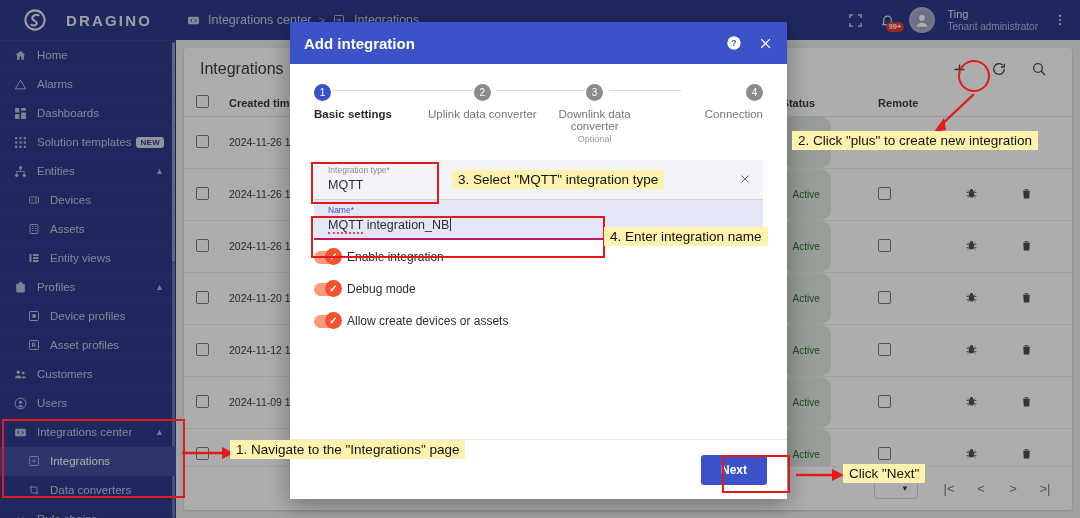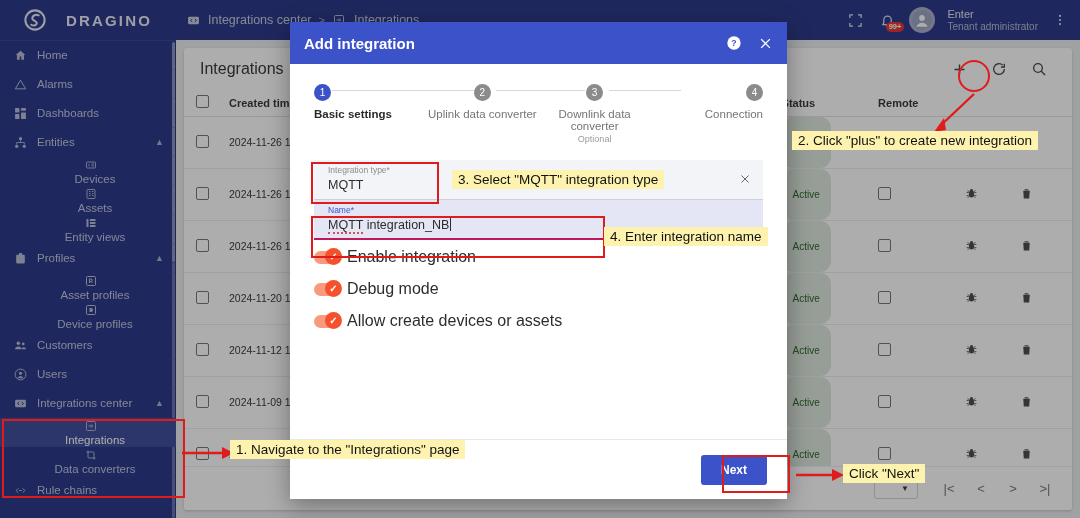--- a/index.html
+++ b/index.html
@@ -28,21 +28,21 @@
   .navitem{
     display:flex; align-items:center; height:29px; padding:0 12px;
     font-size:11.5px; color:#c3c7de; cursor:pointer; position:relative;
     border-bottom:1px solid #37449140;
   }
   .navitem .ico{
     width:16px; height:16px; margin-right:9px; flex:0 0 16px;
     display:flex; align-items:center; justify-content:center;
     color:#b9bed8;
   }
-  .navitem.sub{ padding-left:26px; font-size:11.5px;flex-direction:column; }
+  .navitem.sub{ padding-left:26px; font-size:11.5px; }
   .navitem.sub .ico{ margin-right:8px; }
   .navitem.active{ background:#43509c; color:#fff; }
   .navitem .chev{ margin-left:auto; font-size:9px; opacity:.85; }
   .badge-new{
     margin-left:auto; background:#d7d9e6; color:#2e3c8b; font-size:8px;
     font-weight:700; border-radius:3px; padding:1px 4px; letter-spacing:.3px;
   }
   .sb-scroll{
     position:absolute; right:1px; top:42px; width:3px; height:220px;
     background:#8e95c0; border-radius:2px;
@@ -191,21 +191,21 @@
   .togrow{ display:flex; align-items:center; height:22px; margin-bottom:10px; }
   .tog{
     width:26px; height:13px; border-radius:8px; background:#f79a7e;
     position:relative; margin-right:7px; cursor:pointer; flex:0 0 26px;
   }
   .tog .knob{
     position:absolute; right:-2px; top:-2.5px; width:17px; height:17px;
     border-radius:50%; background:#f4512c; display:flex; align-items:center;
     justify-content:center; color:#fff; font-size:10px; font-weight:700;
   }
-  .toglabel{ font-size:16px; color:#2d2d2d; }
+  .toglabel{ font-size:12px; color:#2d2d2d; }
 
   #dlgfoot{
     height:60px; border-top:1px solid #e8e8e8; display:flex; align-items:center;
     justify-content:flex-end; padding-right:20px;
   }
   #nextbtn{
     background:#3c52c9; color:#fff; border:none; border-radius:3px;
     padding:8px 20px; font-size:12px; font-weight:700; cursor:pointer;
     font-family:"Liberation Sans", sans-serif;
   }
@@ -258,20 +258,39 @@
           <svg width="13" height="13" viewBox="0 0 24 24" fill="currentColor">
             <rect x="2" y="2" width="8" height="8" rx="1"></rect>
             <rect x="13" y="2" width="9" height="5" rx="1"></rect>
             <rect x="2" y="13" width="8" height="9" rx="1"></rect>
             <rect x="13" y="10" width="9" height="12" rx="1"></rect>
           </svg>
         </span>
       <span>Dashboards</span>
     </div>
 
+    <div class="navitem">
+      <span class="ico">
+          <svg width="13" height="13" viewBox="0 0 24 24" fill="currentColor">
+            <g>
+              <rect x="2" y="2" width="4" height="4"></rect>
+              <rect x="10" y="2" width="4" height="4"></rect>
+              <rect x="18" y="2" width="4" height="4"></rect>
+              <rect x="2" y="10" width="4" height="4"></rect>
+              <rect x="10" y="10" width="4" height="4"></rect>
+              <rect x="18" y="10" width="4" height="4"></rect>
+              <rect x="2" y="18" width="4" height="4"></rect>
+              <rect x="10" y="18" width="4" height="4"></rect>
+              <rect x="18" y="18" width="4" height="4"></rect>
+            </g>
+          </svg>
+        </span>
+      <span>Solution templates</span>
+      <span class="badge-new">NEW</span>
+    </div>
 
     <div class="navitem">
       <span class="ico">
           <svg width="13" height="13" viewBox="0 0 24 24" fill="currentColor">
             <circle cx="12" cy="5" r="3"></circle>
             <circle cx="5" cy="19" r="3"></circle>
             <circle cx="19" cy="19" r="3"></circle>
             <path d="M12 8v4M5 16v-4h14v4" stroke="currentColor" stroke-width="1.6" fill="none"></path>
           </svg>
         </span>
@@ -320,34 +339,34 @@
           </svg>
         </span>
       <span>Profiles</span>
       <span class="chev">▲</span>
     </div>
 
     <div class="navitem sub">
       <span class="ico">
           <svg width="12" height="12" viewBox="0 0 24 24" fill="none" stroke="currentColor" stroke-width="2">
             <rect x="3" y="3" width="18" height="18" rx="2"></rect>
-            <path d="M9 16V8h3a2.5 2.5 0 0 1 0 5H9m3 0 3 3" fill="none" stroke="currentColor" stroke-width="2"></path>
-          </svg>
-        </span>
-      <span>Asset profiles</span>
+            <path d="M9 8h3a4 4 0 0 1 0 8H9z" fill="currentColor" stroke="none"></path>
+          </svg>
+        </span>
+      <span>Device profiles</span>
     </div>
 
     <div class="navitem sub">
       <span class="ico">
           <svg width="12" height="12" viewBox="0 0 24 24" fill="none" stroke="currentColor" stroke-width="2">
             <rect x="3" y="3" width="18" height="18" rx="2"></rect>
-            <path d="M9 8h3a4 4 0 0 1 0 8H9z" fill="currentColor" stroke="none"></path>
-          </svg>
-        </span>
-      <span>Device profiles</span>
+            <path d="M9 16V8h3a2.5 2.5 0 0 1 0 5H9m3 0 3 3" fill="none" stroke="currentColor" stroke-width="2"></path>
+          </svg>
+        </span>
+      <span>Asset profiles</span>
     </div>
 
     <div class="navitem">
       <span class="ico">
           <svg width="13" height="13" viewBox="0 0 24 24" fill="currentColor">
             <circle cx="8" cy="8" r="3.2"></circle>
             <circle cx="17" cy="9" r="2.6"></circle>
             <path d="M2 19c0-3.3 2.7-5 6-5s6 1.7 6 5zM14.5 19c0-2.3 1.2-3.6 3.5-3.6S22 16.7 22 19z"></path>
           </svg>
         </span>
@@ -440,21 +459,21 @@
       <span class="bellbadge">99+</span>
     </div>
     <div id="useravatar">
       <svg width="20" height="20" viewBox="0 0 24 24" fill="#fff">
           <circle cx="12" cy="12" r="12" fill="#9ea5c2"></circle>
           <circle cx="12" cy="9.5" r="3.4" fill="#fff"></circle>
           <path d="M5.2 20c1.3-3.2 3.8-4.8 6.8-4.8S17.5 16.8 18.8 20z" fill="#fff"></path>
         </svg>
     </div>
     <div id="userinfo">
-      <div class="uname">Enter</div>
+      <div class="uname">Ting</div>
       <div class="urole">Tenant administrator</div>
     </div>
     <div class="tbtn">
       <svg width="14" height="14" viewBox="0 0 24 24" fill="currentColor">
           <circle cx="12" cy="5" r="1.8"></circle>
           <circle cx="12" cy="12" r="1.8"></circle>
           <circle cx="12" cy="19" r="1.8"></circle>
         </svg>
     </div>
   </div>

